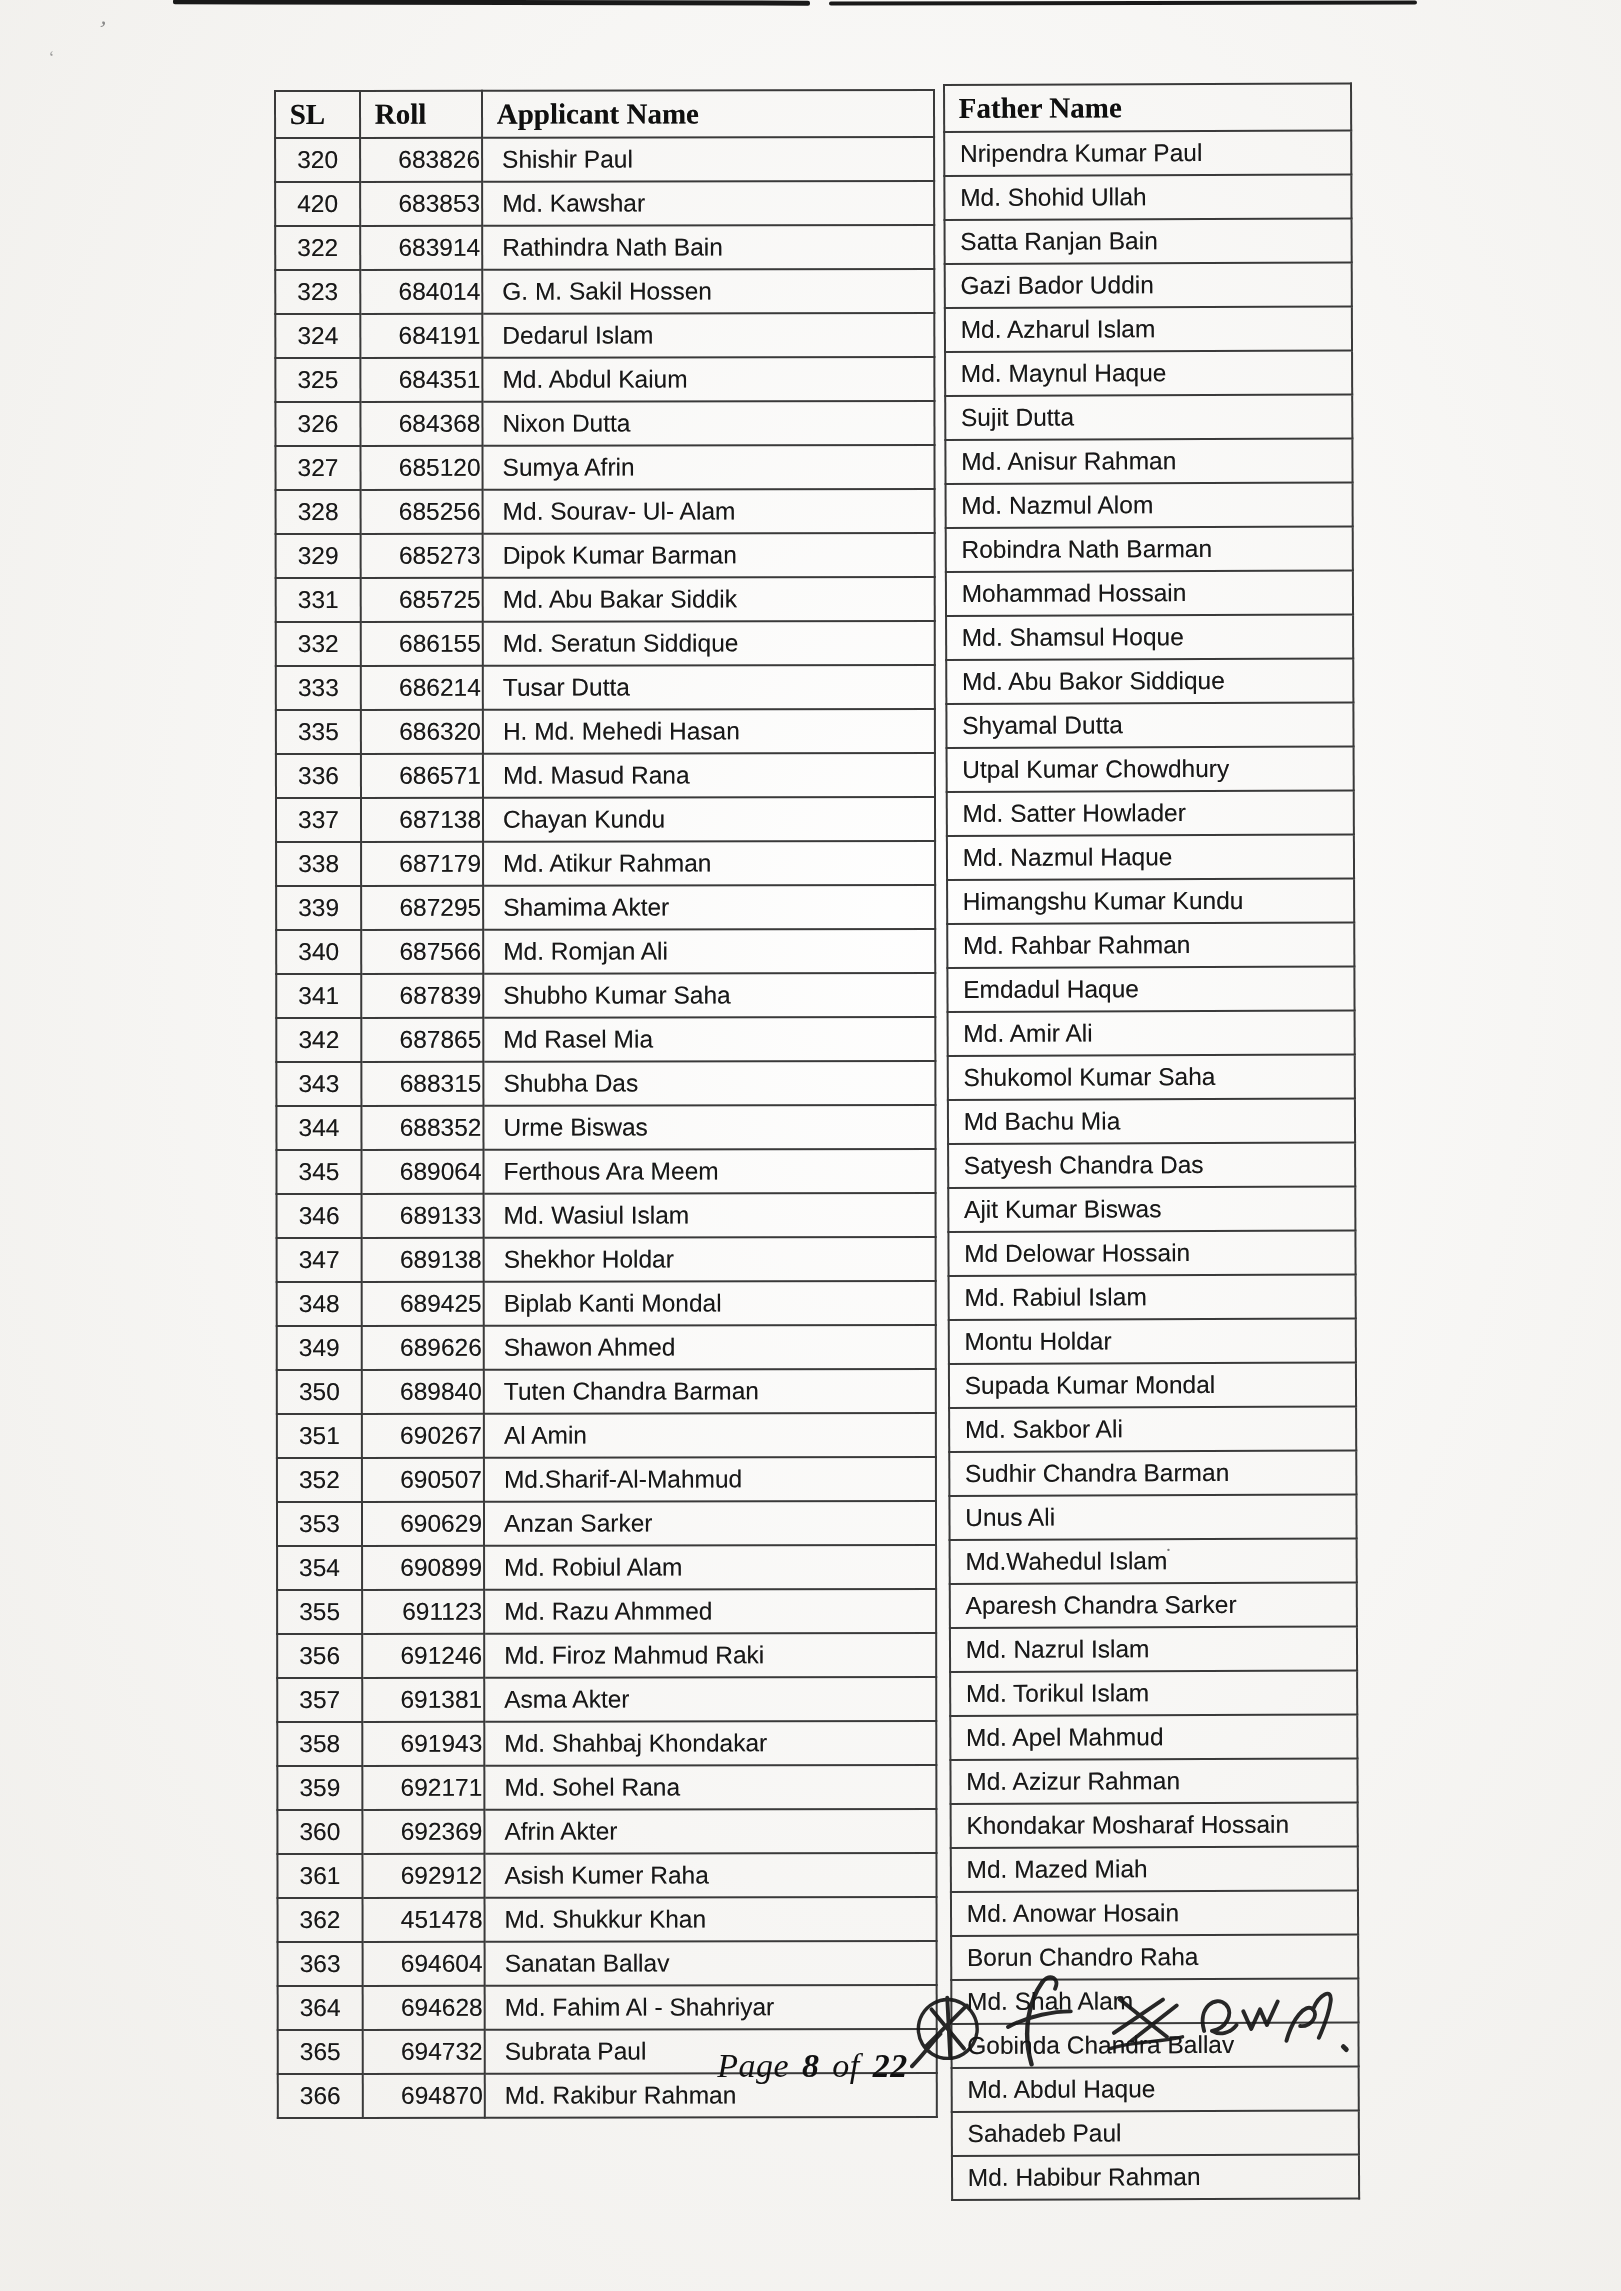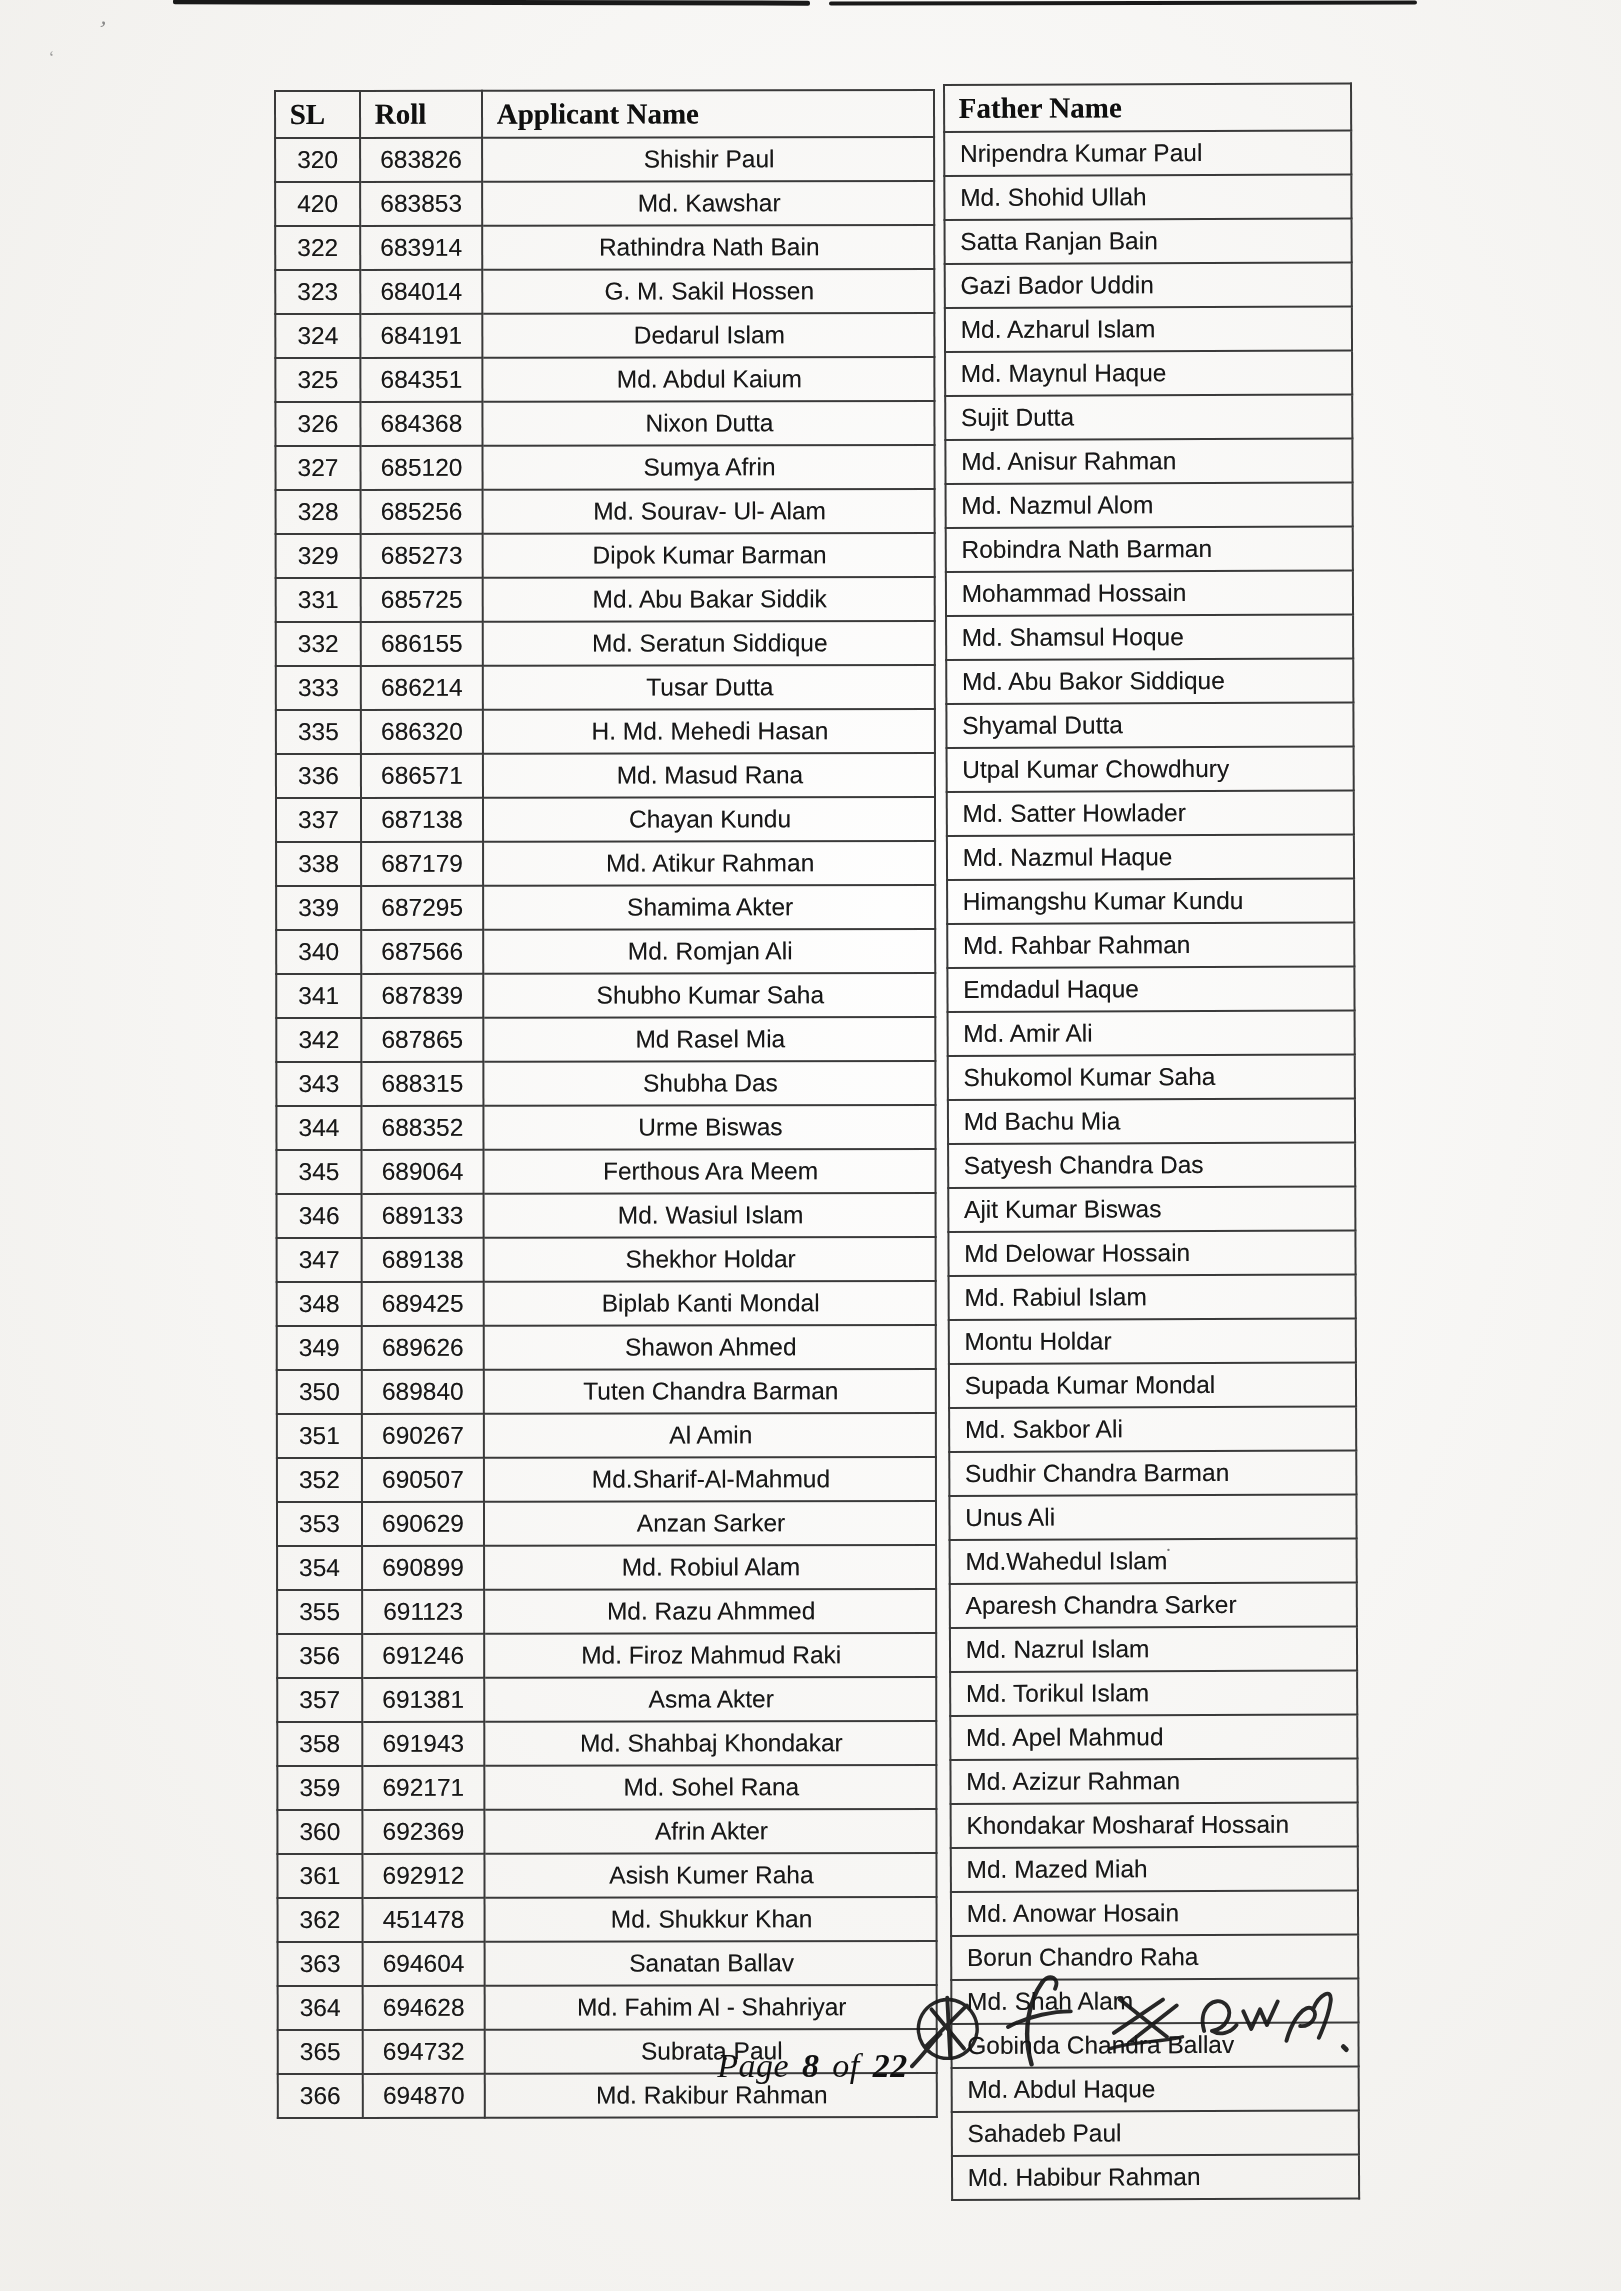--- a/index.html
+++ b/index.html
@@ -33,22 +33,22 @@
   table.doc th{
     font-family:"Liberation Serif", serif;font-weight:bold;font-size:29px;
     height:45px;text-align:left;padding:0 0 0 13.7px;color:#101010;
   }
   table.left-table{left:274px;top:90px;width:659px;transform:rotate(-0.08deg);transform-origin:top left;}
   table.right-table{left:943px;top:84px;width:409px;transform:rotate(-0.22deg);transform-origin:top left;}
   th.h-sl{text-align:center;padding:0;border-radius:20px;}
   th.h-roll{padding-left:15.7px;}
   table.doc td{font-size:24.5px;height:40px;color:#181818;}
   td.c-sl{width:83px;text-align:center;}
-  td.c-roll{width:120px;text-align:center;}
-  td.c-app{width:452px;text-align:center;padding-left:3px;}
+  td.c-roll{width:120px;text-align:right;}
+  td.c-app{width:452px;text-align:left;padding-left:19px;}
   td.c-father{text-align:left;padding-left:14.7px;}
   col.w-sl{width:85px;} col.w-roll{width:122px;} col.w-app{width:452px;}
   
   .page-footer{
     position:absolute;left:0;top:2047px;width:100%;text-align:center;
     font-family:"Liberation Serif", serif;font-size:34px;color:#111;
     letter-spacing:0.5px;
     font-style:italic;
   }
   .page-footer b{font-weight:bold;}

